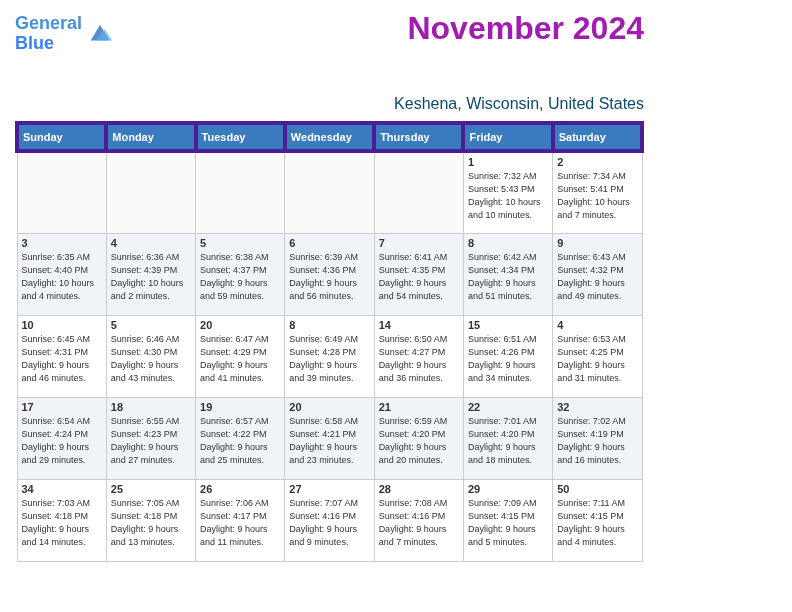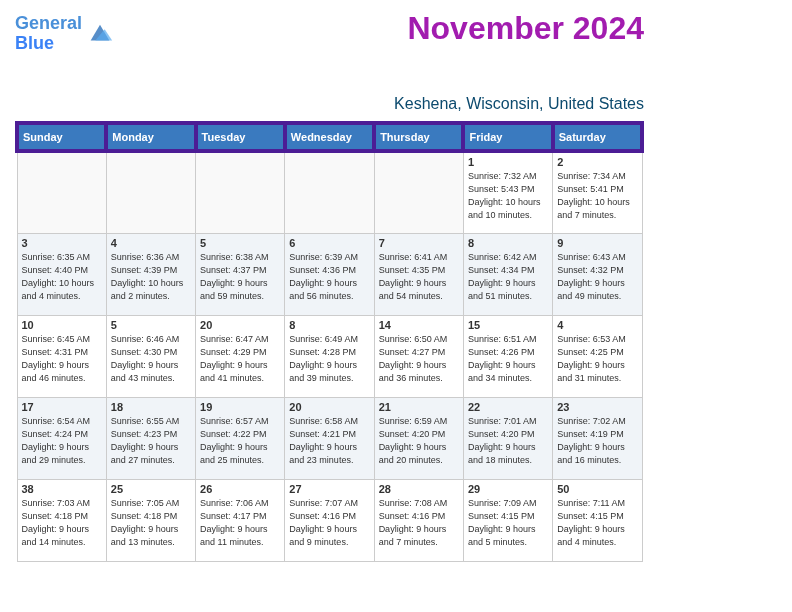--- a/index.html
+++ b/index.html
@@ -221,27 +221,27 @@
           </td>
           <td class="shaded">
             <span class="day-num">21</span>
             <div class="day-info">Sunrise: 6:59 AM<br>Sunset: 4:20 PM<br>Daylight: 9 hours<br>and 20 minutes.</div>
           </td>
           <td class="shaded">
             <span class="day-num">22</span>
             <div class="day-info">Sunrise: 7:01 AM<br>Sunset: 4:20 PM<br>Daylight: 9 hours<br>and 18 minutes.</div>
           </td>
           <td class="shaded">
-            <span class="day-num">23</span>
+            <span class="day-num">32</span>
             <div class="day-info">Sunrise: 7:02 AM<br>Sunset: 4:19 PM<br>Daylight: 9 hours<br>and 16 minutes.</div>
           </td>
         </tr>
         <tr>
           <td>
-            <span class="day-num">38</span>
+            <span class="day-num">34</span>
             <div class="day-info">Sunrise: 7:03 AM<br>Sunset: 4:18 PM<br>Daylight: 9 hours<br>and 14 minutes.</div>
           </td>
           <td>
             <span class="day-num">25</span>
             <div class="day-info">Sunrise: 7:05 AM<br>Sunset: 4:18 PM<br>Daylight: 9 hours<br>and 13 minutes.</div>
           </td>
           <td>
             <span class="day-num">26</span>
             <div class="day-info">Sunrise: 7:06 AM<br>Sunset: 4:17 PM<br>Daylight: 9 hours<br>and 11 minutes.</div>
           </td>

